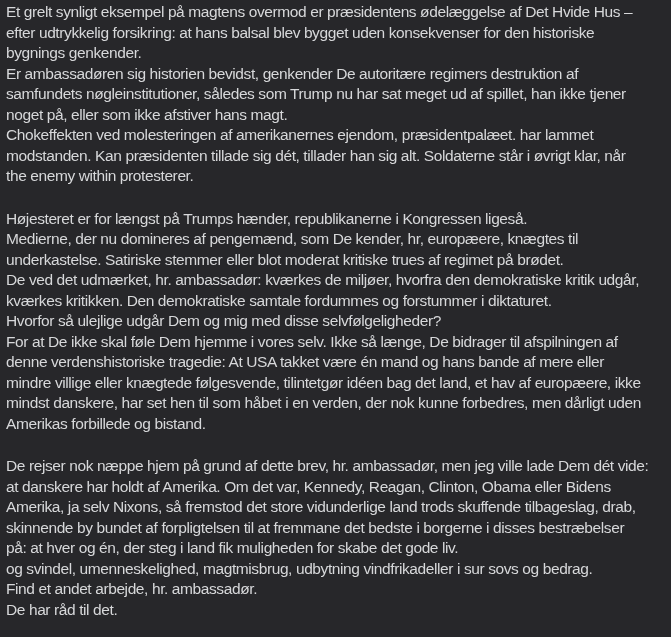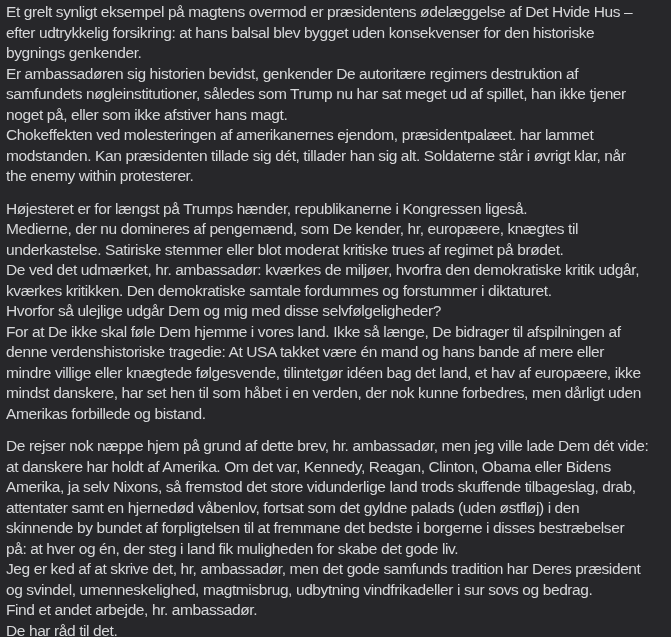--- a/index.html
+++ b/index.html
@@ -19,21 +19,21 @@
     padding: 2px 0 0 6px;
     font-family: "Liberation Sans", "DejaVu Sans", sans-serif;
     font-size: 15.5px;
     line-height: 20.5px;
     font-weight: 400;
     letter-spacing: -0.4px;
     color: #d7d8da;
     -webkit-font-smoothing: antialiased;
   }
   .paragraph-block { margin: 0; }
-  .paragraph-block + .paragraph-block { margin-top: 12px; }
+  .paragraph-block + .paragraph-block { margin-top: 22px; }
   .text-line {
     white-space: pre;
     overflow: hidden;
   }
 </style>
 </head>
 <body>
 
 <main class="document" style="background: rgb(39, 39, 42); color: rgb(215, 216, 218);">
     <div class="paragraph-block">
@@ -47,31 +47,29 @@
       <div class="text-line">modstanden. Kan præsidenten tillade sig dét, tillader han sig alt. Soldaterne står i øvrigt klar, når</div>
       <div class="text-line">the enemy within protesterer.</div>
     </div>
     <div class="paragraph-block">
       <div class="text-line">Højesteret er for længst på Trumps hænder, republikanerne i Kongressen ligeså.</div>
       <div class="text-line">Medierne, der nu domineres af pengemænd, som De kender, hr, europæere, knægtes til</div>
       <div class="text-line">underkastelse. Satiriske stemmer eller blot moderat kritiske trues af regimet på brødet.</div>
       <div class="text-line">De ved det udmærket, hr. ambassadør: kværkes de miljøer, hvorfra den demokratiske kritik udgår,</div>
       <div class="text-line">kværkes kritikken. Den demokratiske samtale fordummes og forstummer i diktaturet.</div>
       <div class="text-line">Hvorfor så ulejlige udgår Dem og mig med disse selvfølgeligheder?</div>
-      <div class="text-line">For at De ikke skal føle Dem hjemme i vores land. Ikke så længe, De bidrager til afspilningen af</div>
+      <div class="text-line">For at De ikke skal føle Dem hjemme i vores selv. Ikke så længe, De bidrager til afspilningen af</div>
       <div class="text-line">denne verdenshistoriske tragedie: At USA takket være én mand og hans bande af mere eller</div>
       <div class="text-line">mindre villige eller knægtede følgesvende, tilintetgør idéen bag det land, et hav af europæere, ikke</div>
       <div class="text-line">mindst danskere, har set hen til som håbet i en verden, der nok kunne forbedres, men dårligt uden</div>
       <div class="text-line">Amerikas forbillede og bistand.</div>
     </div>
     <div class="paragraph-block">
       <div class="text-line">De rejser nok næppe hjem på grund af dette brev, hr. ambassadør, men jeg ville lade Dem dét vide:</div>
       <div class="text-line">at danskere har holdt af Amerika. Om det var, Kennedy, Reagan, Clinton, Obama eller Bidens</div>
       <div class="text-line">Amerika, ja selv Nixons, så fremstod det store vidunderlige land trods skuffende tilbageslag, drab,</div>
-      <div class="text-line">attentater samt en hjernedød våbenlov, fortsat som det gyldne palads (uden østfløj) i den</div>
       <div class="text-line">skinnende by bundet af forpligtelsen til at fremmane det bedste i borgerne i disses bestræbelser</div>
       <div class="text-line">på: at hver og én, der steg i land fik muligheden for skabe det gode liv.</div>
-      <div class="text-line">Jeg er ked af at skrive det, hr, ambassadør, men det gode samfunds tradition har Deres præsident</div>
       <div class="text-line">og svindel, umenneskelighed, magtmisbrug, udbytning vindfrikadeller i sur sovs og bedrag.</div>
       <div class="text-line">Find et andet arbejde, hr. ambassadør.</div>
       <div class="text-line">De har råd til det.</div>
     </div>
   </main>
 
 </body></html>

